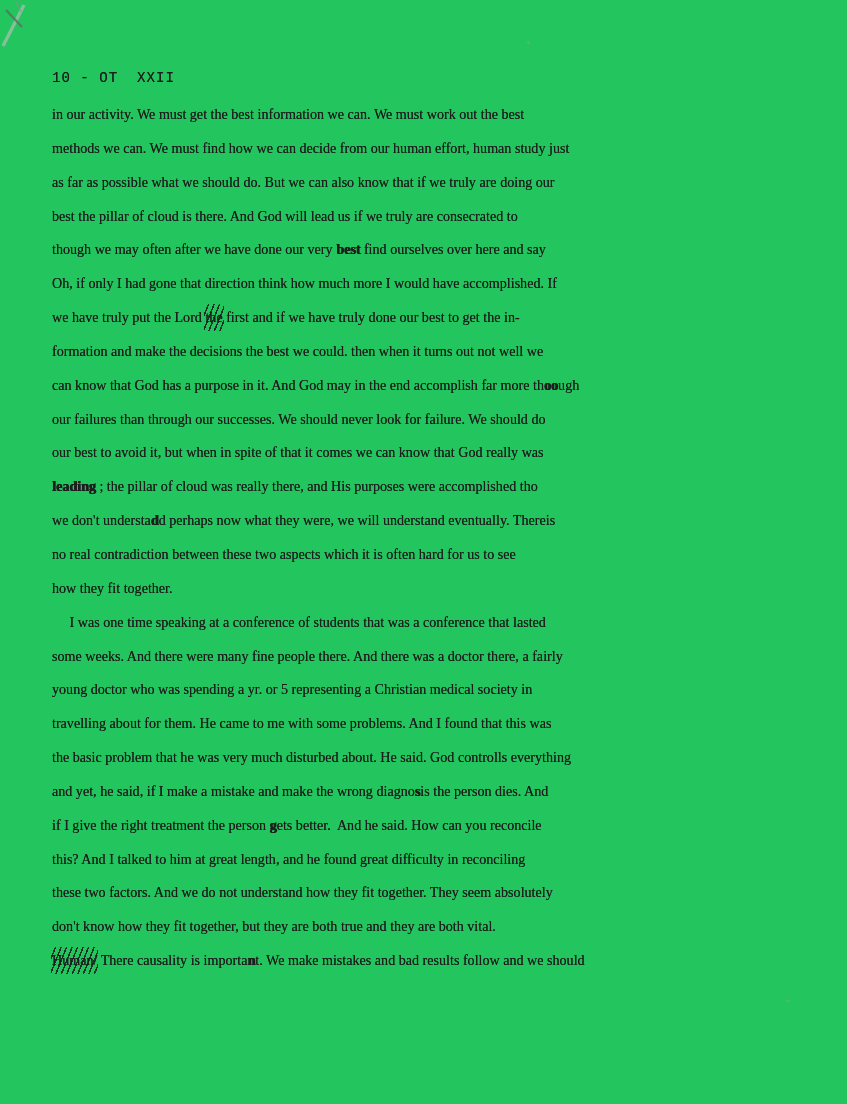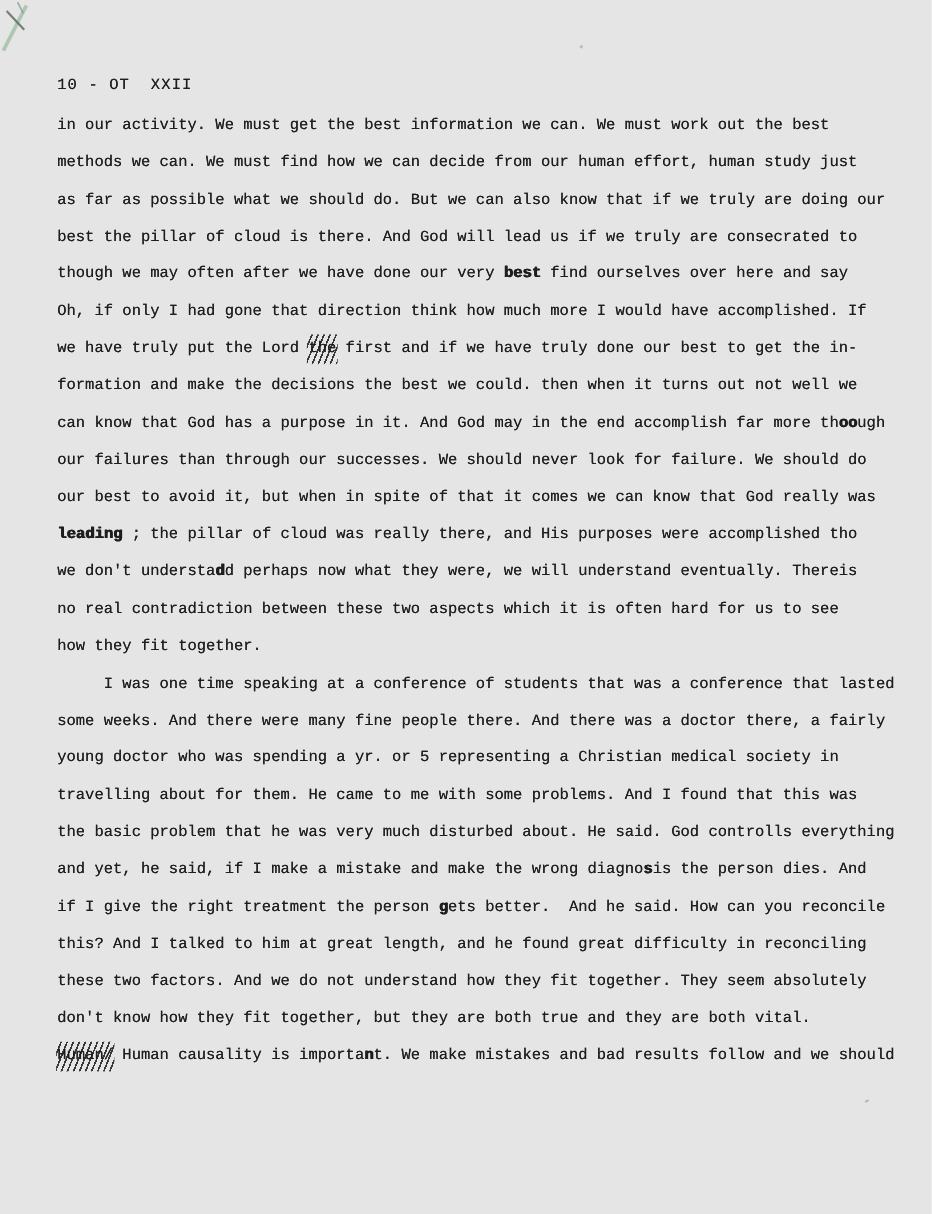--- a/index.html
+++ b/index.html
@@ -4,39 +4,39 @@
 <style>
   html,body{margin:0;padding:0;}
   body{
     width:847px;height:1104px;
     background:#fbfaf6;
     font-family:"Liberation Mono","DejaVu Sans Mono",monospace;
     overflow:hidden;
   }
   .page{
     position:relative;width:847px;height:1104px;
-    background:#e5e5e5;
+    background:#22c55e;
     color:#1e1e1e;
   }
   .header{
     position:absolute;left:52px;top:70px;
     font-size:14.1px;letter-spacing:1px;
     white-space:pre;
     text-shadow:0 0 0.5px rgba(25,25,25,.85);
   }
   .text{
     position:absolute;left:52px;top:98px;width:775px;
   }
   .line{
     white-space:pre;
     font-size:14.1px;
     line-height:33.85px;height:33.85px;
     text-shadow:0 0 0.5px rgba(25,25,25,.85);
   }
-  .seg{display:inline;}
+  .seg{display:inline;font-family:Liberation Serif, serif;}
   
   .s-ot{
     font-weight:bold;
     text-shadow:0.7px 0 currentColor, 0 0 0.5px rgba(25,25,25,.9);
   }
   
   .s-struck{
     position:relative;display:inline-block;
   }
   .s-struck::after{
@@ -83,19 +83,19 @@
       <div class="line"><span class="seg">     I was one time speaking at a conference of students that was a conference that lasted</span></div>
       <div class="line"><span class="seg">some weeks. And there were many fine people there. And there was a doctor there, a fairly</span></div>
       <div class="line"><span class="seg">young doctor who was spending a yr. or 5 representing a Christian medical society in</span></div>
       <div class="line"><span class="seg">travelling about for them. He came to me with some problems. And I found that this was</span></div>
       <div class="line"><span class="seg">the basic problem that he was very much disturbed about. He said. God controlls everything</span></div>
       <div class="line"><span class="seg">and yet, he said, if I make a mistake and make the wrong diagno</span><span class="seg s-ot">s</span><span class="seg">is the person dies. And</span></div>
       <div class="line"><span class="seg">if I give the right treatment the person </span><span class="seg s-ot">g</span><span class="seg">ets better.  And he said. How can you reconcile</span></div>
       <div class="line"><span class="seg">this? And I talked to him at great length, and he found great difficulty in reconciling</span></div>
       <div class="line"><span class="seg">these two factors. And we do not understand how they fit together. They seem absolutely</span></div>
       <div class="line"><span class="seg">don't know how they fit together, but they are both true and they are both vital.</span></div>
-      <div class="line"><span class="seg s-struck">Human/</span><span class="seg"> Human causality is importa</span><span class="seg s-ot">n</span><span class="seg">t. We make mistakes and bad results follow and we should</span></div>
+      <div class="line"><span class="seg s-struck">Human/</span><span class="seg"> There causality is importa</span><span class="seg s-ot">n</span><span class="seg">t. We make mistakes and bad results follow and we should</span></div>
     </div>
 
   <div class="speck speck-a"></div>
   <div class="speck speck-b"></div>
 
 </div>
 
 </body></html>

